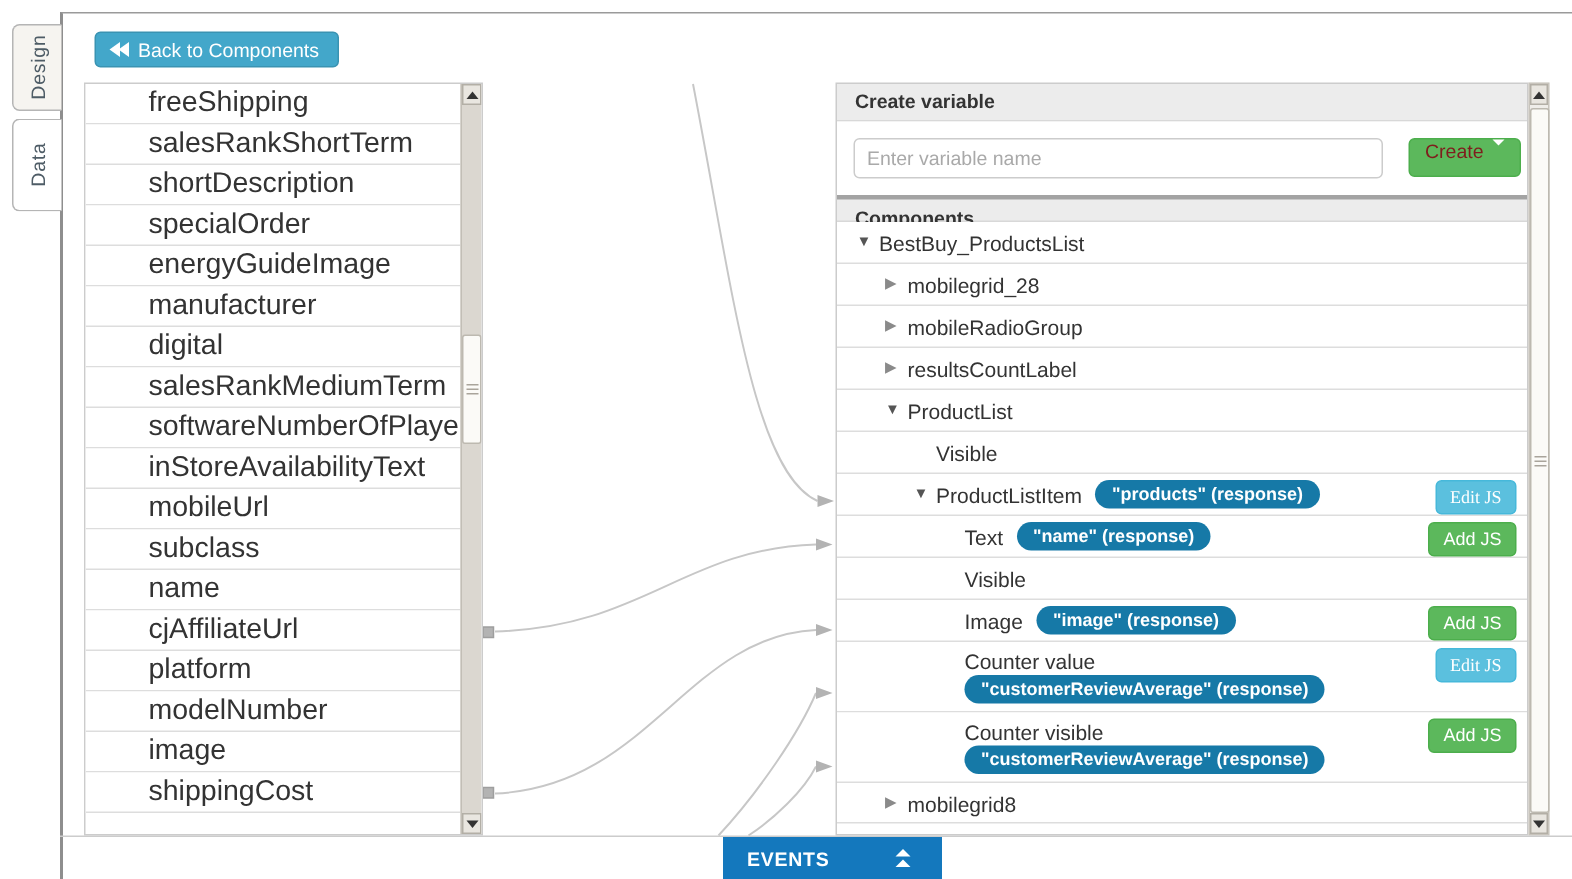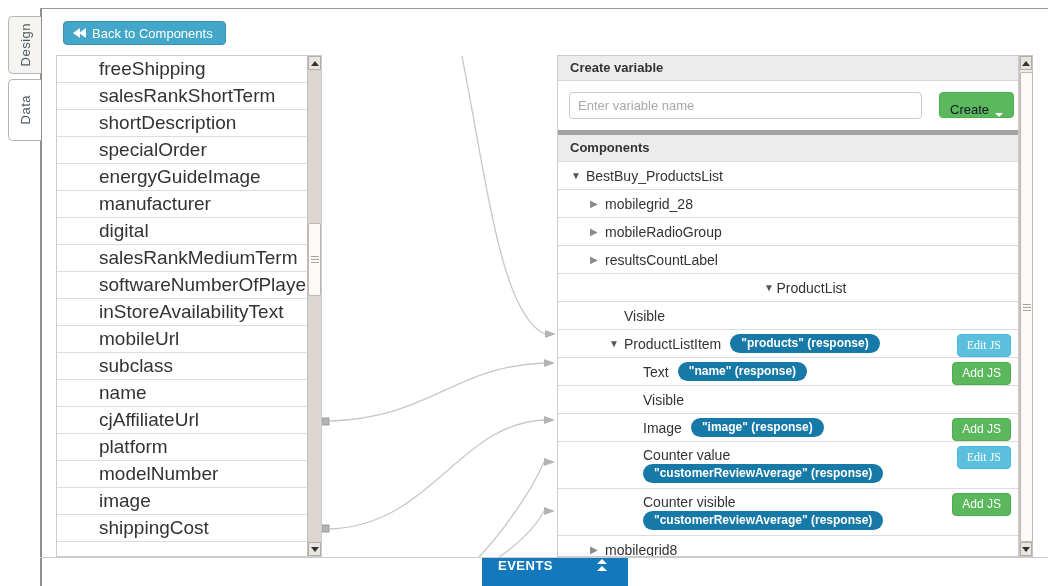--- a/index.html
+++ b/index.html
@@ -63,25 +63,25 @@
   .right-panel{position:absolute;left:557px;top:55px;width:462px;height:502px;background:#fff;
                border:1px solid #ccc;overflow:hidden;}
   .panel-header{height:25px;line-height:24px;background:#ececec;border-bottom:1px solid #d8d8d8;
                 font-weight:bold;font-size:13px;color:#333;padding-left:12px;}
   .create-row{height:49px;position:relative;background:#fff;}
   .var-input{position:absolute;left:11px;top:11px;width:353px;height:27px;border:1px solid #ccc;
              border-radius:4px;padding:0 8px;font-size:13px;color:#333;outline:none;
              font-family:"Liberation Sans",sans-serif;}
   .var-input::placeholder{color:#a9a9a9;}
   .create-btn{position:absolute;left:381px;top:11px;height:26px;padding:0 10px;background:#5cb85c;
-              border:1px solid #4cae4c;border-radius:4px;color:#0f172a;font-size:13px;cursor:pointer;
-              display:flex;align-items:flex-end;gap:6px;font-family:"Liberation Sans",sans-serif;}
+              border:1px solid #4cae4c;border-radius:4px;color:#7f1d1d;font-size:13px;cursor:pointer;
+              display:flex;align-items:flex-start;gap:6px;font-family:"Liberation Sans",sans-serif;}
   .caret-down{width:0;height:0;border-left:4px solid transparent;border-right:4px solid transparent;
               border-top:4px solid #fff;display:inline-block;}
-  .components-header{height:32px;line-height:25px;border-top:5px solid #a3a3a3;}
+  .components-header{height:18px;line-height:25px;border-top:3px solid #a3a3a3;}
 
   
   .tree-row{position:relative;height:28px;line-height:27px;border-bottom:1px solid #ddd;
             font-size:14px;color:#333;white-space:nowrap;cursor:pointer;background:#fff;}
   .tree-row.two-line{height:47px;line-height:25px;}
   .tree-row:last-child{height:27px;}
   .arrow{display:inline-block;width:15px;font-size:10px;color:#8a8a8a;vertical-align:middle;
          position:relative;top:-1px;}
   .arrow.expanded{color:#555;}
   .tlabel{vertical-align:middle;margin-top:40px;}
@@ -90,21 +90,21 @@
         position:relative;top:-1px;cursor:pointer;}
   .pill-line{line-height:18px;margin-top:-4px;padding-left:15px;}
   .pill-line .pill{margin-left:0;}
   .js-btn{position:absolute;right:7px;top:4px;height:23px;padding:0 9px;border-radius:4px;color:#fff;
           font-size:12px;cursor:pointer;font-family:"Liberation Sans",sans-serif;line-height:21px;}
   .js-btn.edit{background:#5bc0de;border:1px solid #46b8da;font-family:Liberation Serif, serif;}
   .js-btn.add{background:#5cb85c;border:1px solid #4cae4c;}
 
   
   .events-bar{position:absolute;left:482px;top:558px;width:146px;height:28px;background:#1478bd;
-              color:#fff;display:flex;cursor:pointer;}
+              color:#fff;display:flex;align-items:center;cursor:pointer;}
   .events-label{font-weight:bold;font-size:13px;letter-spacing:.5px;margin-left:16px;}
   .collapse-up{margin-left:44px;display:flex;flex-direction:column;align-items:center;}
   .collapse-up i{width:0;height:0;border-left:5px solid transparent;border-right:5px solid transparent;
                  border-bottom:5px solid #fff;display:block;margin:1px 0;}
 </style>
 </head>
 <body>
 
 <div class="stage">
   <div class="frame"></div>
@@ -181,21 +181,21 @@
         <span>Create</span>
         <span class="caret-down"></span>
       </button>
     </div>
     <div class="panel-header components-header">Components</div>
     <div>
         <div class="tree-row" style="padding-left: 13px;"><span class="arrow expanded">▼</span><span class="tlabel">BestBuy_ProductsList</span></div>
         <div class="tree-row" style="padding-left: 32px;"><span class="arrow collapsed">▶</span><span class="tlabel">mobilegrid_28</span></div>
         <div class="tree-row" style="padding-left: 32px;"><span class="arrow collapsed">▶</span><span class="tlabel">mobileRadioGroup</span></div>
         <div class="tree-row" style="padding-left: 32px;"><span class="arrow collapsed">▶</span><span class="tlabel">resultsCountLabel</span></div>
-        <div class="tree-row" style="padding-left: 32px; text-align: center;"><span class="arrow expanded">▼</span><span class="tlabel">ProductList</span></div>
+        <div class="tree-row" style="padding-left: 32px;"><span class="arrow expanded">▼</span><span class="tlabel">ProductList</span></div>
         <div class="tree-row" style="padding-left: 51px;"><span class="arrow leaf"></span><span class="tlabel">Visible</span></div>
         <div class="tree-row" style="padding-left: 51px;"><span class="arrow expanded">▼</span><span class="tlabel">ProductListItem</span><span class="pill">"products" (response)</span><button class="js-btn edit">Edit JS</button></div>
         <div class="tree-row" style="padding-left: 70px;"><span class="arrow leaf"></span><span class="tlabel">Text</span><span class="pill">"name" (response)</span><button class="js-btn add">Add JS</button></div>
         <div class="tree-row" style="padding-left: 70px;"><span class="arrow leaf"></span><span class="tlabel">Visible</span></div>
         <div class="tree-row" style="padding-left: 70px;"><span class="arrow leaf"></span><span class="tlabel">Image</span><span class="pill">"image" (response)</span><button class="js-btn add">Add JS</button></div>
         <div class="tree-row two-line" style="padding-left: 70px;"><span class="arrow leaf"></span><span class="tlabel">Counter value</span><div class="pill-line" style="padding-left: 15px;"><span class="pill">"customerReviewAverage" (response)</span></div><button class="js-btn edit">Edit JS</button></div>
         <div class="tree-row two-line" style="padding-left: 70px;"><span class="arrow leaf"></span><span class="tlabel">Counter visible</span><div class="pill-line" style="padding-left: 15px;"><span class="pill">"customerReviewAverage" (response)</span></div><button class="js-btn add">Add JS</button></div>
         <div class="tree-row" style="padding-left: 32px;"><span class="arrow collapsed">▶</span><span class="tlabel">mobilegrid8</span></div>
       </div>
   </div>

